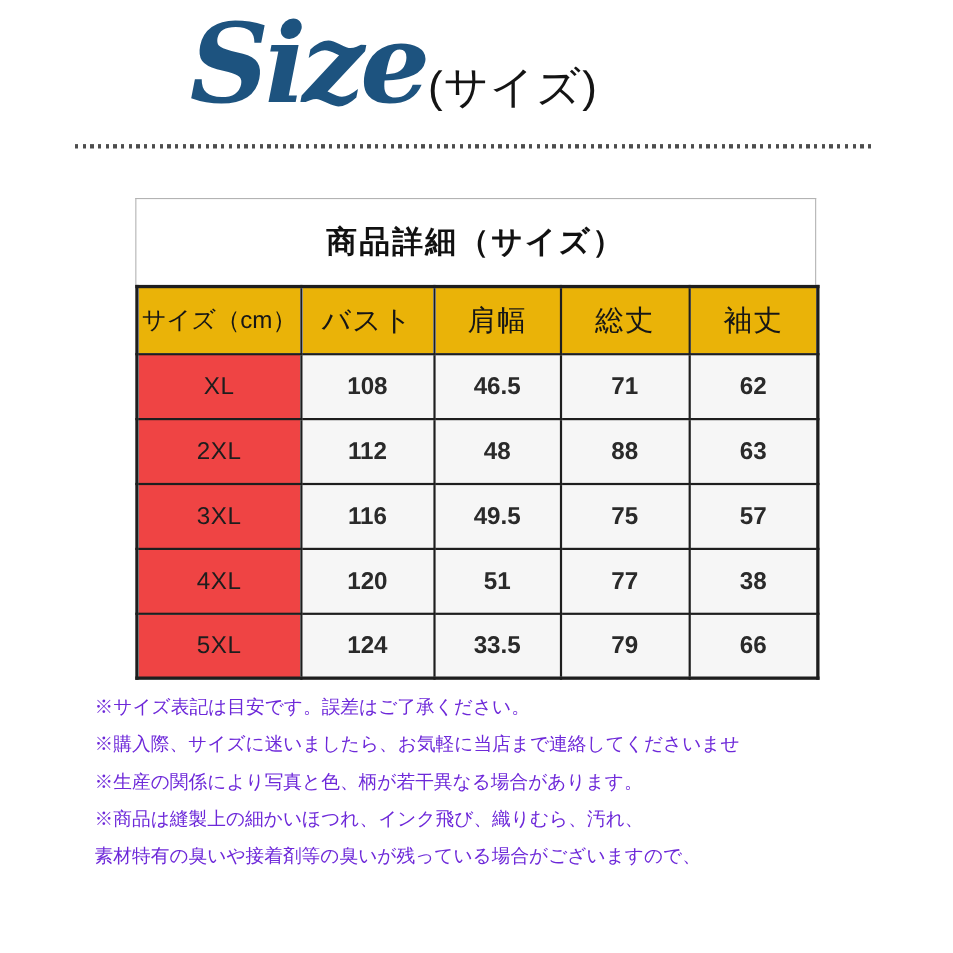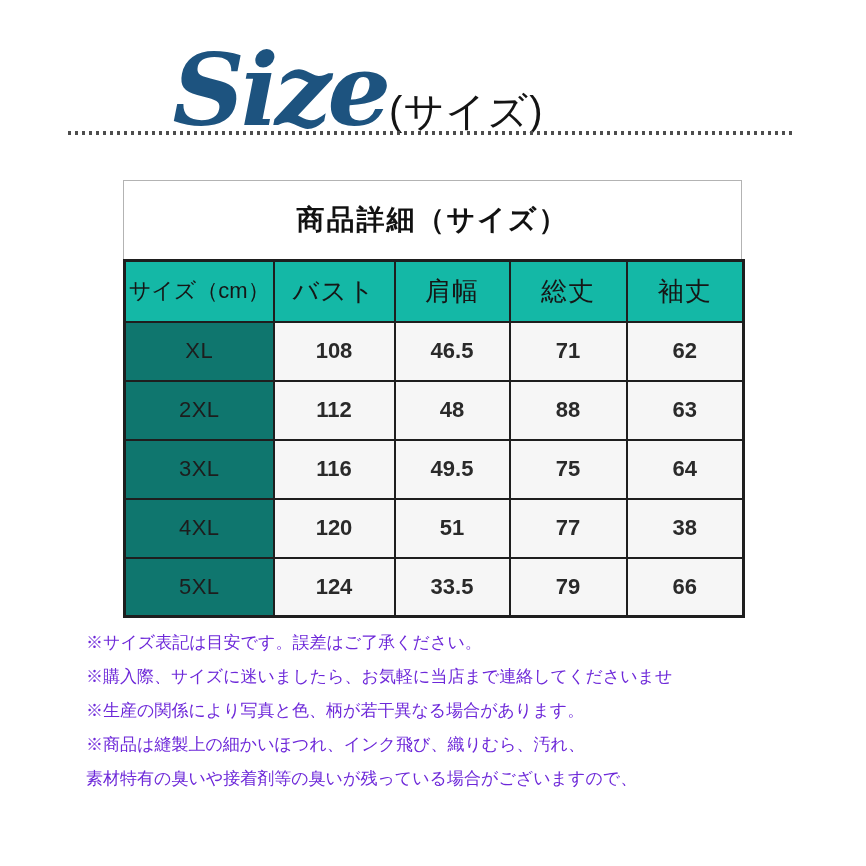--- a/index.html
+++ b/index.html
@@ -19,21 +19,20 @@
   
   .logo {
     position: absolute;
     top: 2px;
     left: 0;
     width: 716px;
     display: flex;
     justify-content: center;
     align-items: baseline;
     white-space: nowrap;
-    margin-top: 32px;
   }
   .logo-script {
     font-family: "DejaVu Serif", serif;
     font-style: italic;
     font-weight: bold;
     font-size: 100px;
     line-height: 1.12;
     letter-spacing: -4px;
     color: #1d537f;
   }
@@ -90,34 +89,34 @@
     text-align: center;
     vertical-align: middle;
     padding: 0;
     overflow: hidden;
     white-space: nowrap;
     font-weight: bold;
   }
   table.size-grid thead tr { height: 61px; }
   table.size-grid tbody tr { height: 59px; }
   table.size-grid th {
-    background: #14b8a6;
+    background: #eab308;
     font-weight: 500;
     font-size: 26px;
     color: #161616;
     letter-spacing: 1px;
   }
   table.size-grid th.col-size { font-size: 22px; letter-spacing: 0; }
   table.size-grid td {
     background: #f6f6f6;
     font-size: 22px;
     color: #2a2a2a;
   }
   table.size-grid td.rowlabel {
-    background: #0f766e;
+    background: #ef4444;
     font-weight: 500;
     color: #1d1d1d;
     letter-spacing: 0.5px;
     text-align: center;
   }
 
   
   .notes {
     position: absolute;
     top: 626px;
@@ -172,21 +171,21 @@
         <td>112</td>
         <td>48</td>
         <td>88</td>
         <td>63</td>
       </tr>
       <tr>
         <td class="rowlabel">3XL</td>
         <td>116</td>
         <td>49.5</td>
         <td>75</td>
-        <td>64</td>
+        <td>57</td>
       </tr>
       <tr>
         <td class="rowlabel">4XL</td>
         <td>120</td>
         <td>51</td>
         <td>77</td>
         <td>38</td>
       </tr>
       <tr>
         <td class="rowlabel">5XL</td>

